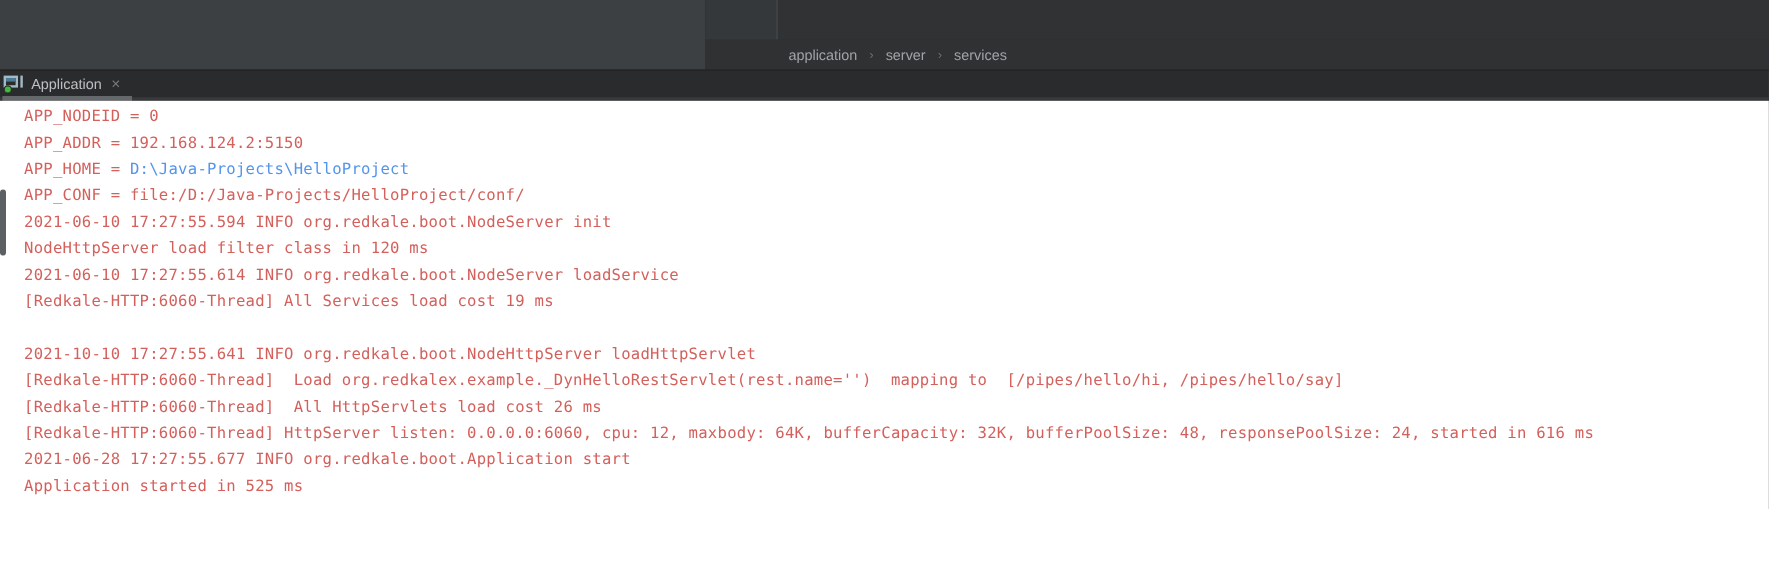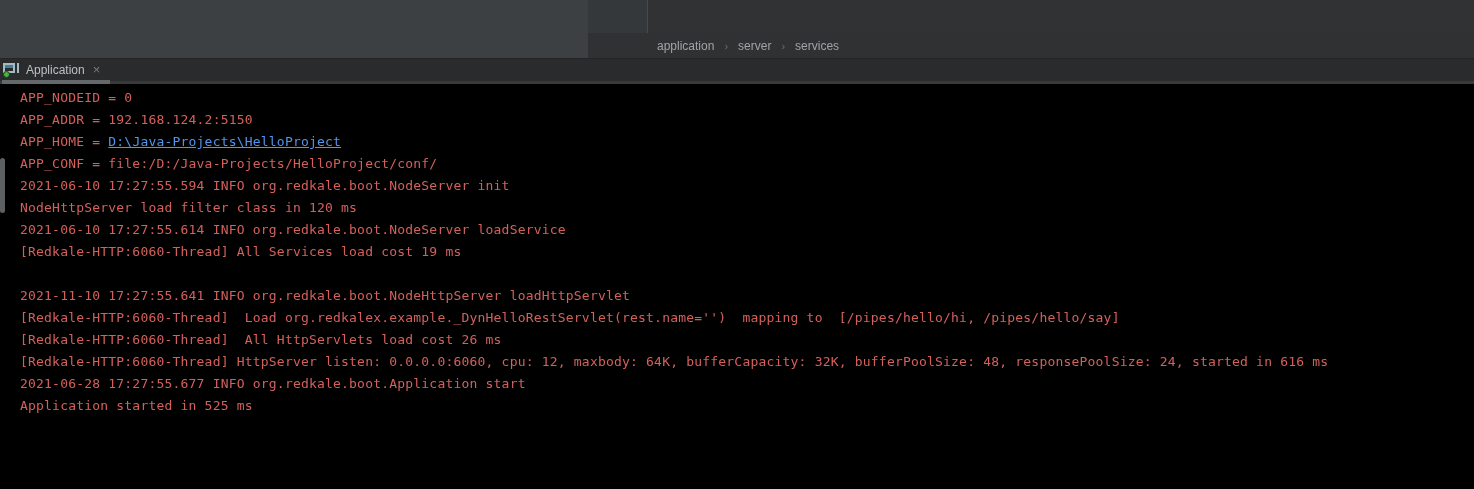--- a/index.html
+++ b/index.html
@@ -28,29 +28,29 @@
   .tab-close{font-size:13px;color:#787c7e;margin-left:8px;cursor:pointer;line-height:1;}
   .tab-underline{position:absolute;top:80px;left:2px;width:108px;height:4px;background:#64686b;}
   
   .tab-icon{position:relative;width:17px;height:16px;display:inline-block;}
   .win-main{position:absolute;left:0;top:1px;width:12px;height:10px;border:2px solid #a2bac6;background:#2b2b2b;box-sizing:border-box;}
   .win-fill{position:absolute;left:2px;top:3px;width:8px;height:3px;background:#4d7democ;}
   .win-fill{background:#4d7b96;}
   .win-side{position:absolute;left:14px;top:1px;width:2px;height:10px;background:#a2bac6;}
   .green-dot{position:absolute;left:0;top:9px;width:7px;height:7px;background:#43b73f;border:1px solid #243325;border-radius:50%;box-sizing:border-box;}
   
-  .console{position:absolute;top:84px;left:0;right:0;bottom:0;background:#000000;}
+  .console{position:absolute;top:84px;left:0;right:0;bottom:0;background:#ffffff;}
   .console-lines{
     position:absolute;top:3px;left:20px;right:4px;
     font-family:"DejaVu Sans Mono","Liberation Mono",monospace;
     font-size:13px;letter-spacing:0.2px;
   }
   .console-line{height:22px;line-height:22px;white-space:pre;}
   .seg-error{color:#d4605c;}
-  .seg-link{color:#5394ec;text-decoration:underline;cursor:pointer;}
+  .seg-link{color:#5394ec;cursor:pointer;}
   .gutter-thumb{position:absolute;left:0;top:74px;width:5px;height:55px;background:#5d6062;border-radius:3px;}
 </style>
 </head>
 <body>
 
 <div class="header">
   <div class="header-left"></div>
   <div class="header-right">
     <div class="top-strip">
       <div class="strip-seg"></div>
@@ -85,20 +85,20 @@
   <div class="console-lines" id="console-lines">
       <div class="console-line"><span class="seg-error">APP_NODEID = 0</span></div>
       <div class="console-line"><span class="seg-error">APP_ADDR = 192.168.124.2:5150</span></div>
       <div class="console-line"><span class="seg-error">APP_HOME = </span><span class="seg-link">D:\Java-Projects\HelloProject</span></div>
       <div class="console-line"><span class="seg-error">APP_CONF = file:/D:/Java-Projects/HelloProject/conf/</span></div>
       <div class="console-line"><span class="seg-error">2021-06-10 17:27:55.594 INFO org.redkale.boot.NodeServer init</span></div>
       <div class="console-line"><span class="seg-error">NodeHttpServer load filter class in 120 ms</span></div>
       <div class="console-line"><span class="seg-error">2021-06-10 17:27:55.614 INFO org.redkale.boot.NodeServer loadService</span></div>
       <div class="console-line"><span class="seg-error">[Redkale-HTTP:6060-Thread] All Services load cost 19 ms</span></div>
       <div class="console-line">&nbsp;</div>
-      <div class="console-line"><span class="seg-error">2021-11-10 17:27:55.641 INFO org.redkale.boot.NodeHttpServer loadHttpServlet</span></div>
+      <div class="console-line"><span class="seg-error">2021-10-10 17:27:55.641 INFO org.redkale.boot.NodeHttpServer loadHttpServlet</span></div>
       <div class="console-line"><span class="seg-error">[Redkale-HTTP:6060-Thread]  Load org.redkalex.example._DynHelloRestServlet(rest.name='')  mapping to  [/pipes/hello/hi, /pipes/hello/say]</span></div>
       <div class="console-line"><span class="seg-error">[Redkale-HTTP:6060-Thread]  All HttpServlets load cost 26 ms</span></div>
       <div class="console-line"><span class="seg-error">[Redkale-HTTP:6060-Thread] HttpServer listen: 0.0.0.0:6060, cpu: 12, maxbody: 64K, bufferCapacity: 32K, bufferPoolSize: 48, responsePoolSize: 24, started in 616 ms</span></div>
       <div class="console-line"><span class="seg-error">2021-06-28 17:27:55.677 INFO org.redkale.boot.Application start</span></div>
       <div class="console-line"><span class="seg-error">Application started in 525 ms</span></div>
     </div>
 </div>
 
 </body></html>

